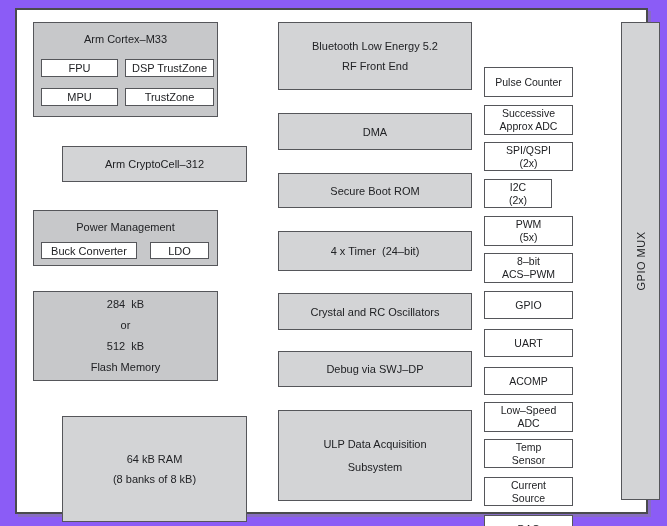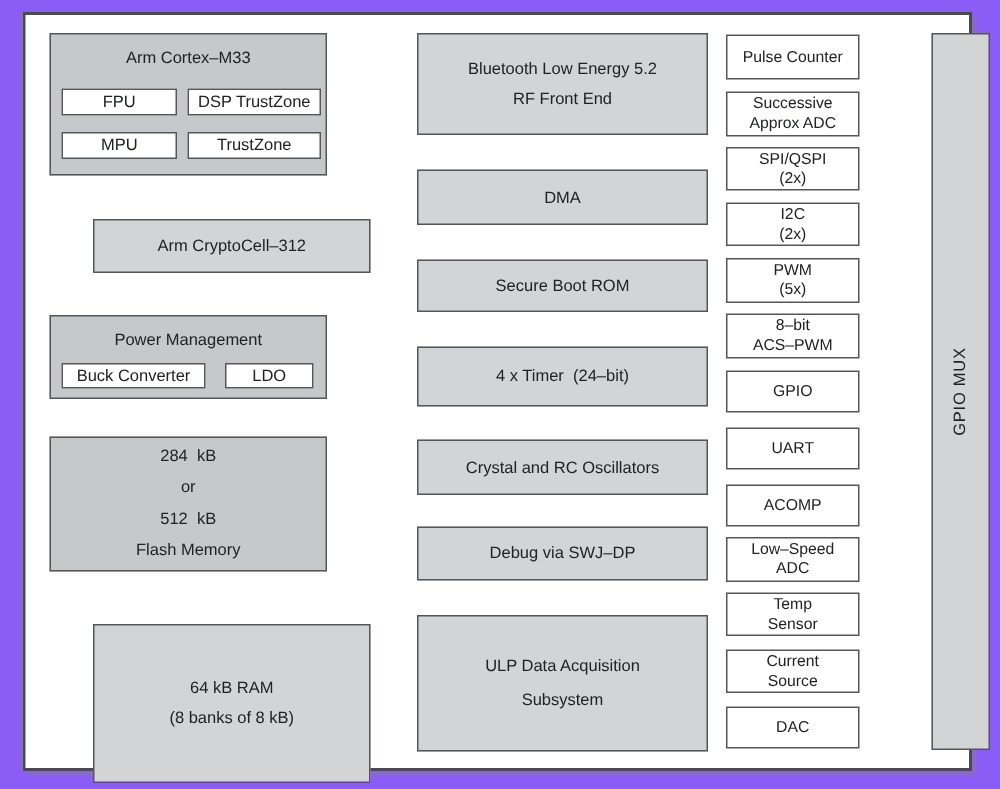--- a/index.html
+++ b/index.html
@@ -32,21 +32,21 @@
   .light{background:#d3d4d6;margin-left:29px;}
   .white{background:#ffffff;}
   .titled{justify-content:flex-start;}
   .blk-title{padding-top:7px;line-height:18px;}
   .sub{
     position:absolute;box-sizing:border-box;
     background:#ffffff;border:1.5px solid #55565a;
     display:flex;align-items:center;justify-content:center;
     font-size:11px;line-height:12px;
   }
-  .peri{font-size:10.5px;line-height:13px;}
+  .peri{font-size:10.5px;line-height:13px;margin-top:44px;}
   .flash-lines{line-height:21px;}
   .ulp-lines{line-height:23px;}
   .mux-label{
     transform:rotate(-90deg);
     white-space:nowrap;
     font-size:11px;letter-spacing:.5px;
   }
 </style>
 </head>
 <body>
@@ -133,21 +133,21 @@
   <div class="blk white peri" style="left:484px;top:61px;width:89px;height:30px">
     <span>Successive</span>
     <span>Approx ADC</span>
   </div>
 
   <div class="blk white peri" style="left:484px;top:98px;width:89px;height:29px">
     <span>SPI/QSPI</span>
     <span>(2x)</span>
   </div>
 
-  <div class="blk white peri" style="left:484px;top:135px;width:89px;height:29px">
+  <div class="blk white peri" style="left:484px;top:135px;width:68px;height:29px">
     <span>I2C</span>
     <span>(2x)</span>
   </div>
 
   <div class="blk white peri" style="left:484px;top:172px;width:89px;height:30px">
     <span>PWM</span>
     <span>(5x)</span>
   </div>
 
   <div class="blk white peri" style="left:484px;top:209px;width:89px;height:30px">

